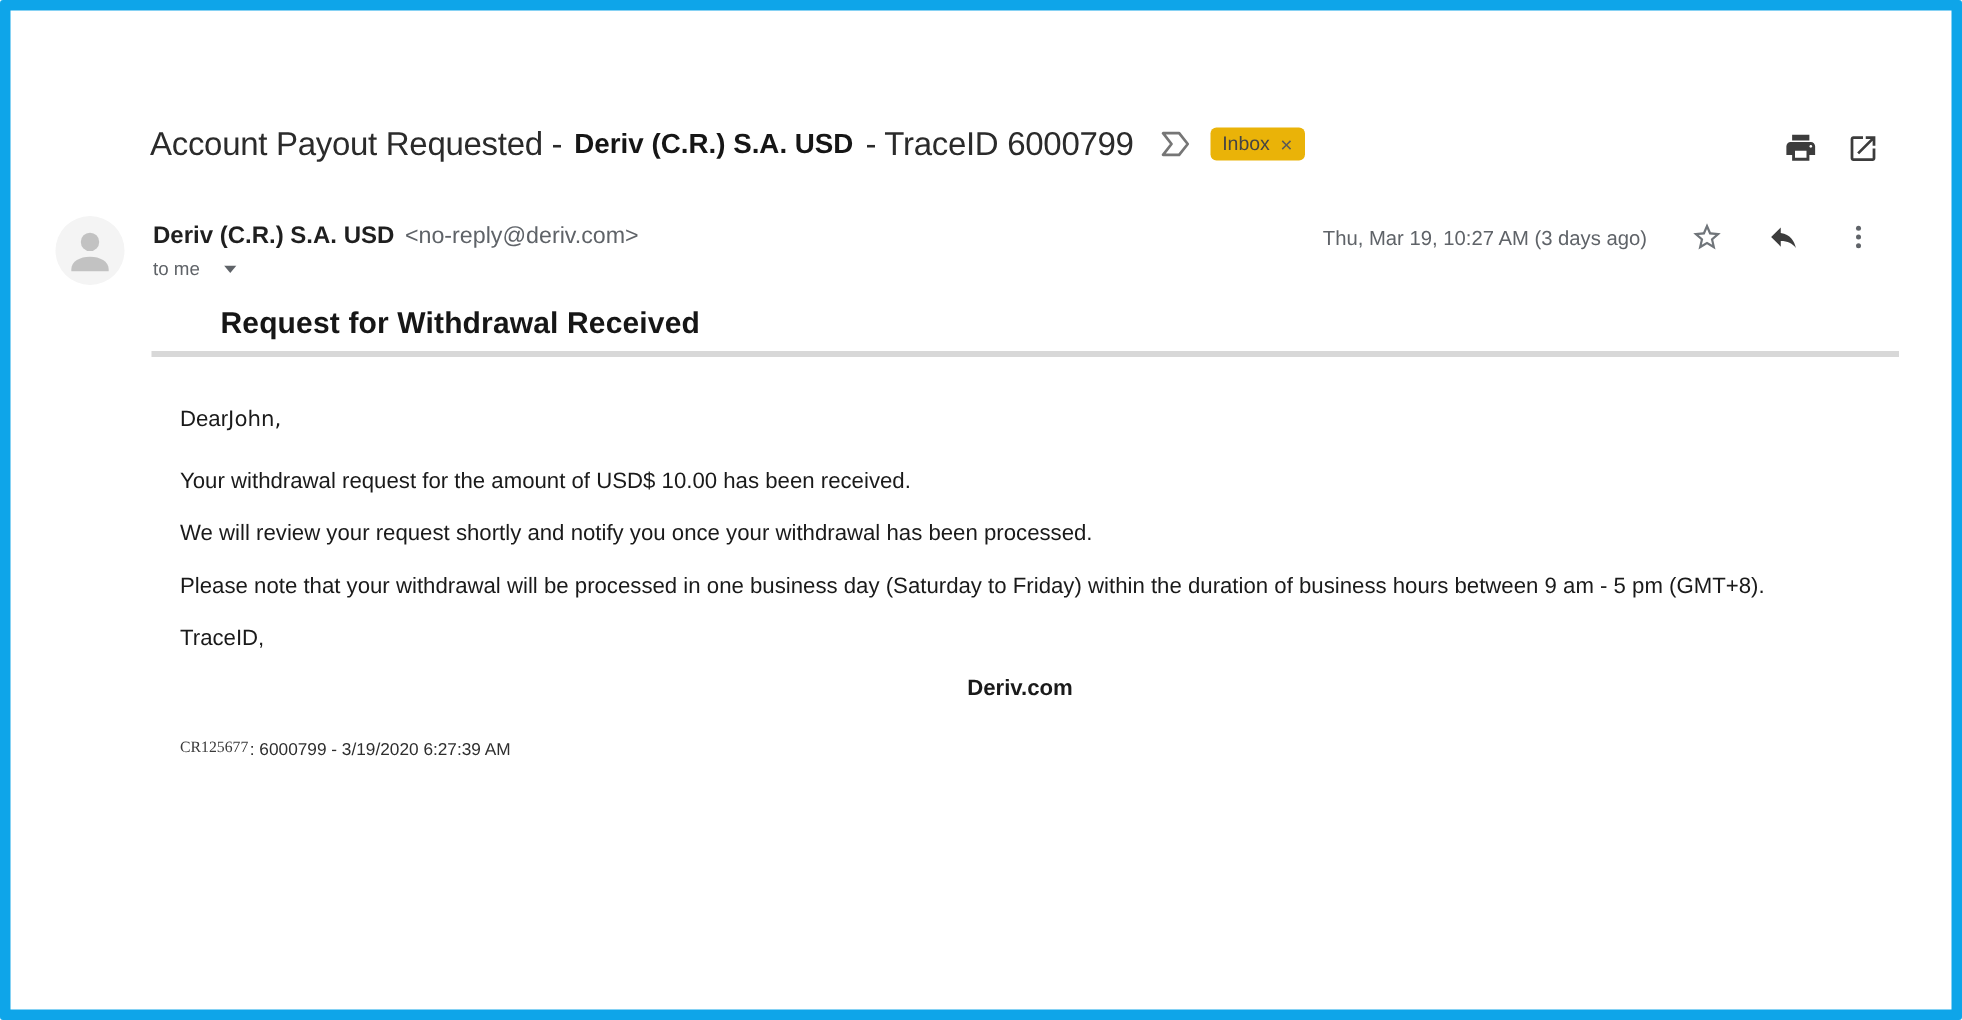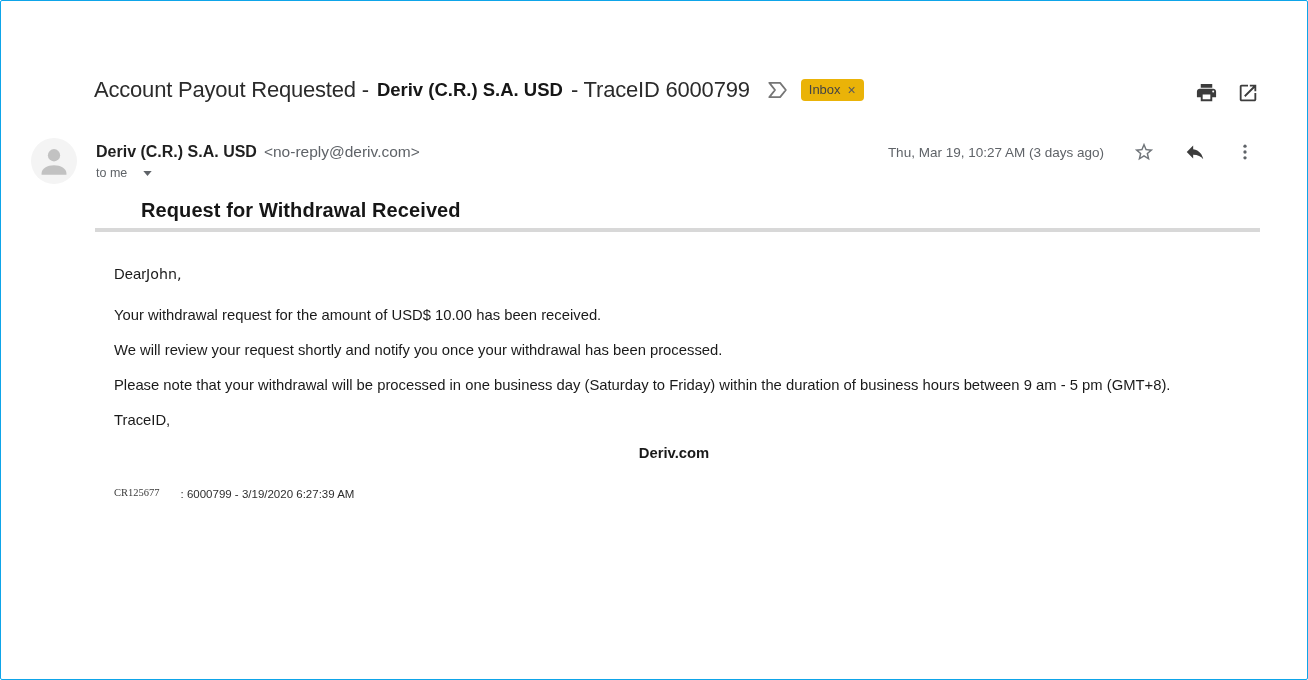--- a/index.html
+++ b/index.html
@@ -6,21 +6,21 @@
   html, body { width: 1308px; height: 680px; }
   body {
     font-family: "Liberation Sans", sans-serif;
     background: #ffffff;
   }
   .frame {
     position: relative;
     width: 1308px;
     height: 680px;
     background: #ffffff;
-    border: 1px solid #0ea5e9;
+    border: 7px solid #0ea5e9;
     border-radius: 2px;
     overflow: hidden;
   }
 
   
   .subject-row {
     position: absolute;
     left: 93px;
     top: 76px;
     display: flex;
@@ -173,21 +173,21 @@
     color: #2e2e2e;
     white-space: nowrap;
   }
   .footer-ref {
     font-family: Liberation Serif, serif;
     font-size: 10.5px;
     position: relative;
     top: -2px;
     color: #3a3a3a;
   }
-  .footer-rest { margin-left: 21px; }
+  .footer-rest { margin-left: 1px; }
 </style>
 </head>
 <body>
 
 <div class="frame">
 
   <div class="subject-row">
     <span class="subject-prefix">Account Payout Requested -</span>
     <span class="subject-brand">Deriv (C.R.) S.A. USD</span>
     <span class="subject-suffix">- TraceID 6000799</span>

